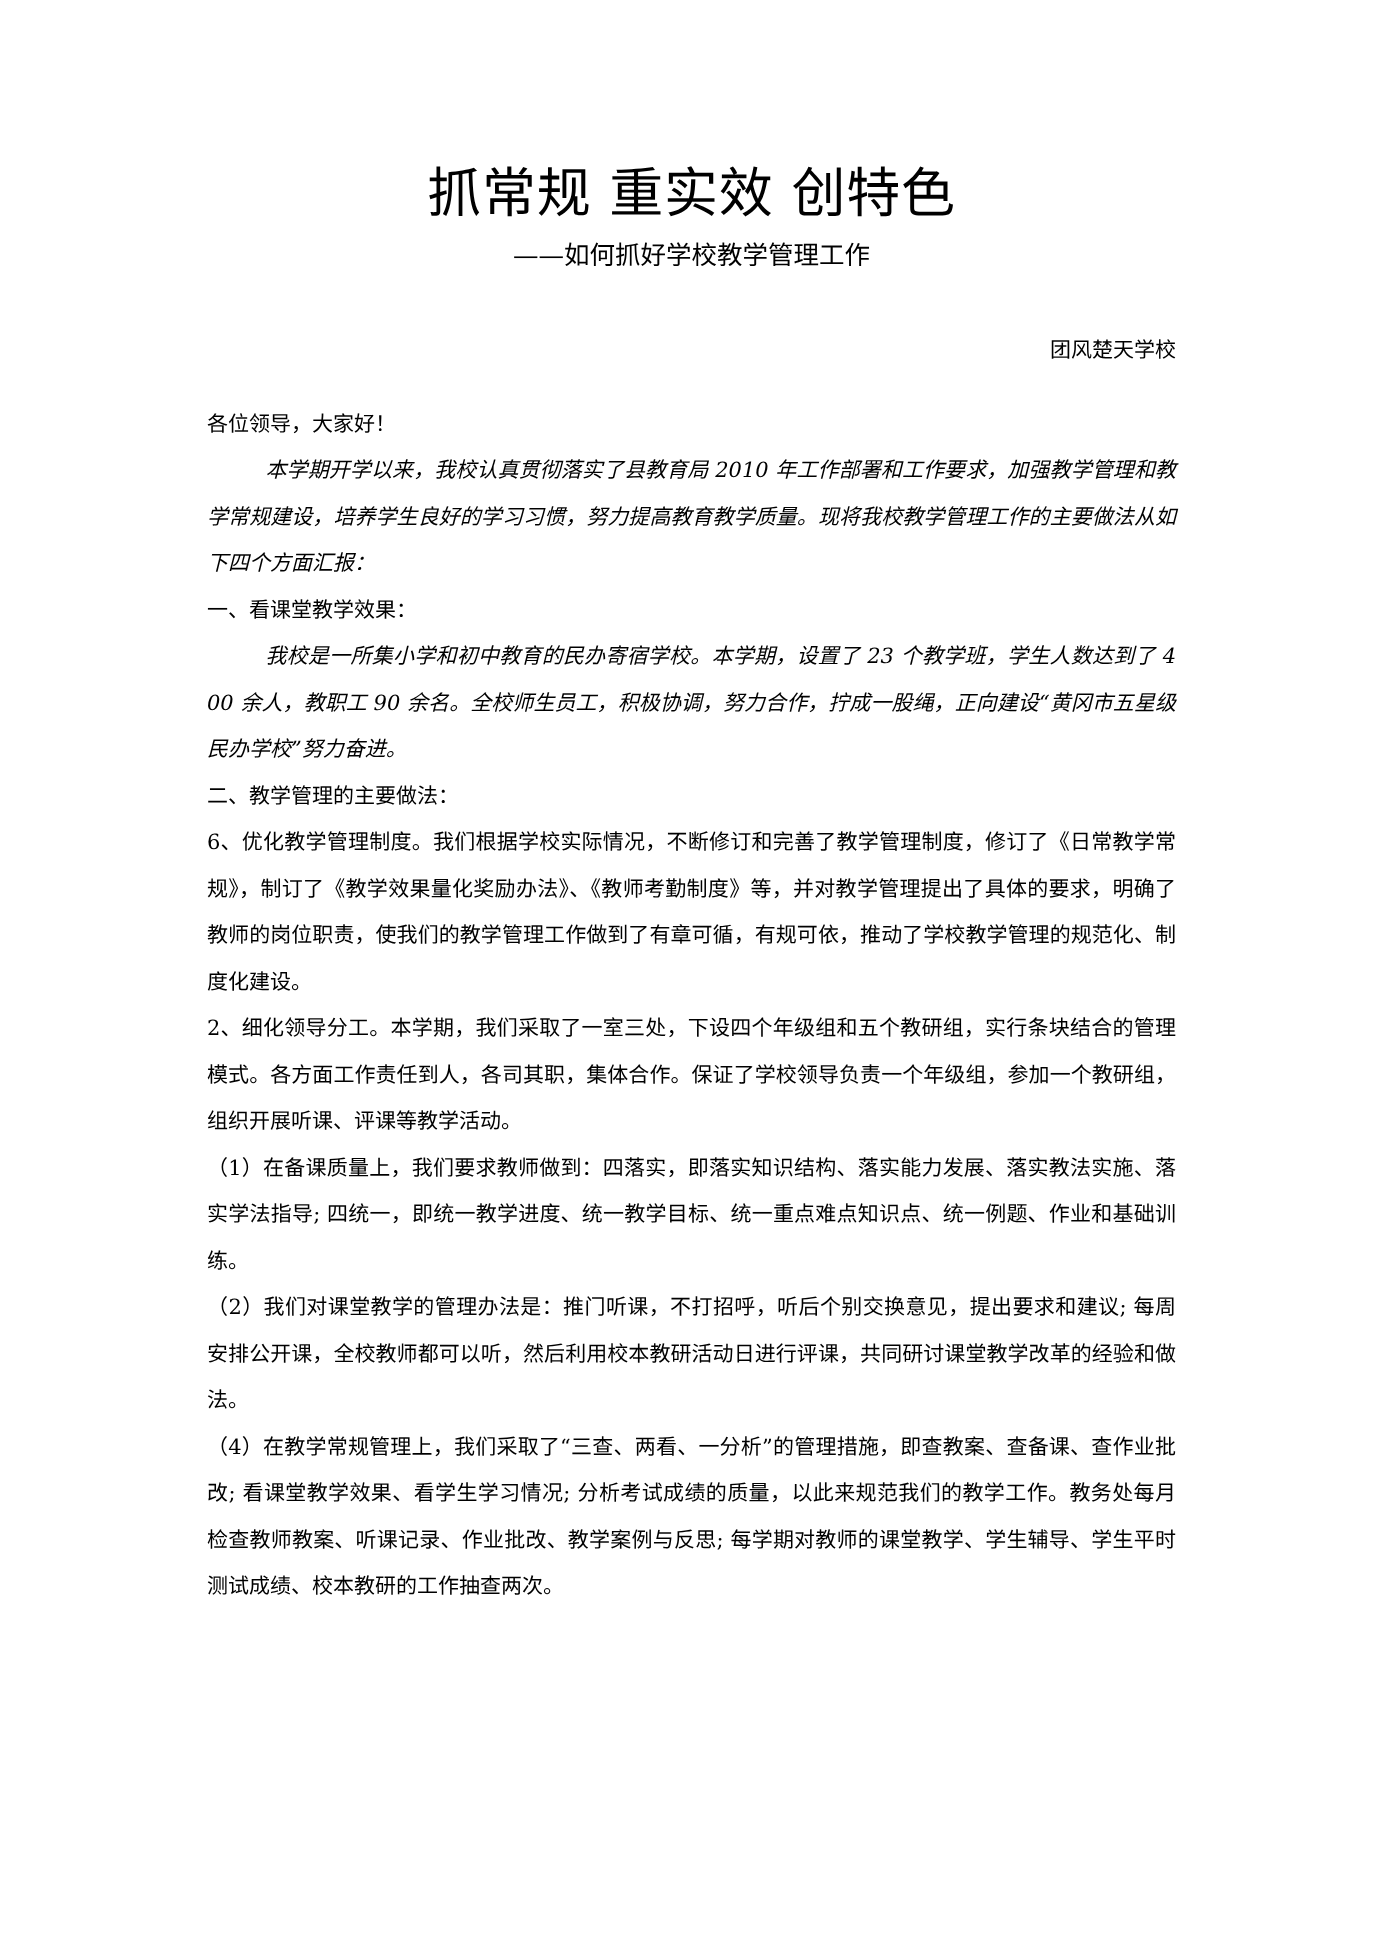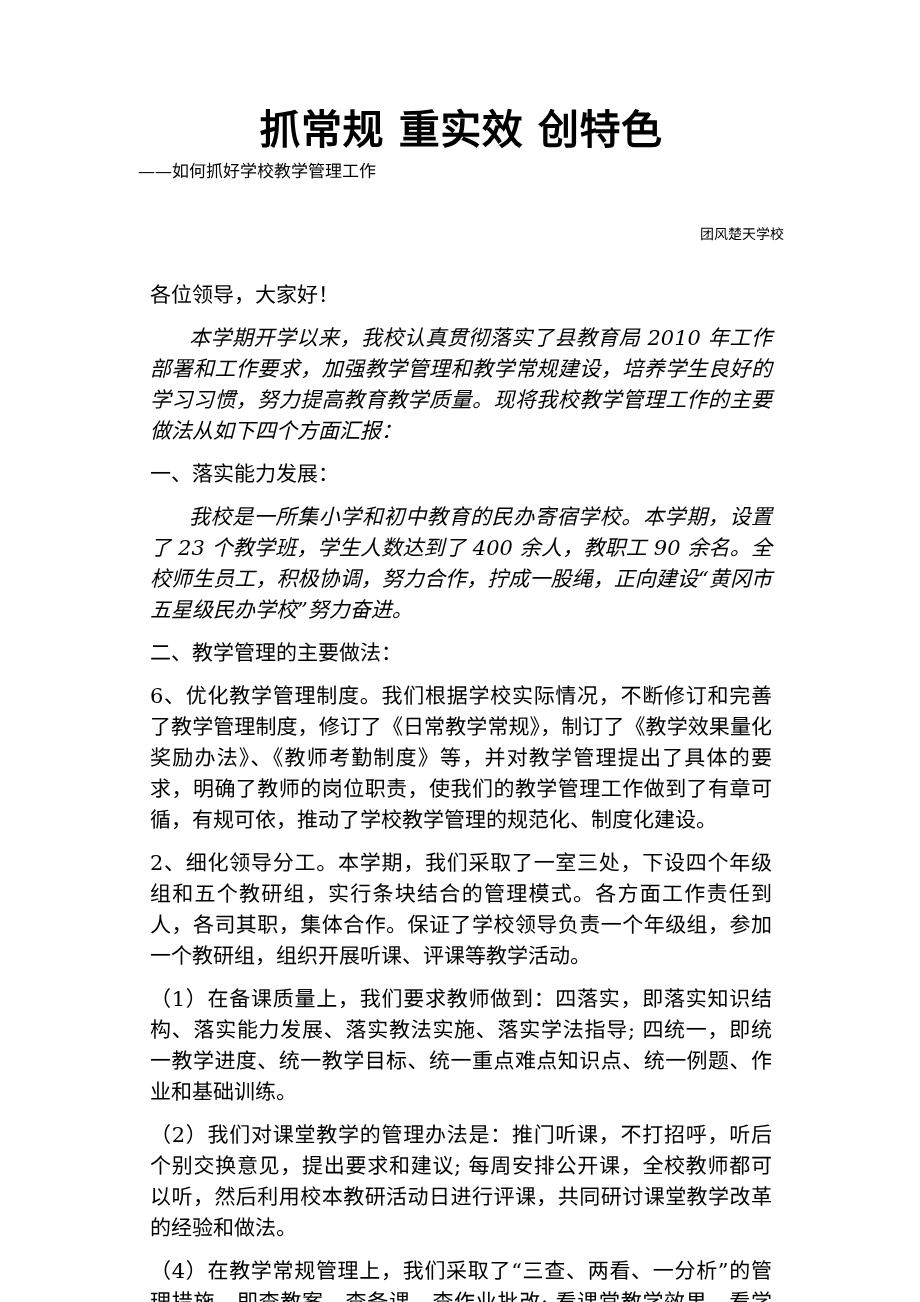--- a/index.html
+++ b/index.html
@@ -27,30 +27,30 @@
     left: 138px;
     top: 0;
     width: 646px;
   }
 
   
   .doc-title {
     margin: 0;
     padding-top: 108px;
     text-align: center;
-    font-size: 41px;
-    font-weight: bold;
+    font-size: 36px;
+    font-weight: normal;
     line-height: 44px;
     letter-spacing: 0.5px;
     font-family: "DejaVu Serif", "Liberation Serif", serif;
   }
   .doc-subtitle {
     margin: 0;
     padding-top: 6px;
-    text-align: left;
+    text-align: center;
     font-size: 17px;
     font-weight: normal;
     line-height: 26px;
     font-family: "DejaVu Serif", "Liberation Serif", serif;
   }
   .doc-org {
     margin: 0;
     padding-top: 34px;
     padding-bottom: 4px;
     text-align: right;
@@ -58,22 +58,22 @@
     font-weight: normal;
     line-height: 32px;
     font-family: "DejaVu Serif", "Liberation Serif", serif;
   }
 
   
   .body-text {
     padding-top: 14px;
   }
   p.para {
-    margin: 12px;
-    font-size: 21px;
+    margin: 0;
+    font-size: 14px;
     line-height: 31px;
     text-align: justify;
     text-justify: inter-ideograph;
     text-align-last: left;
     letter-spacing: 0;
     word-break: break-all;
     font-family: "DejaVu Serif", "Liberation Serif", serif;
   }
   p.para.indent {
     text-indent: 39px;
@@ -91,21 +91,21 @@
 
     <h1 class="doc-title">抓常规 重实效 创特色</h1>
 
     <div class="doc-subtitle">——如何抓好学校教学管理工作</div>
 
     <div class="doc-org">团风楚天学校</div>
 
     <div class="body-text">
         <p class="para flush">各位领导，大家好！</p>
         <p class="para indent">本学期开学以来，我校认真贯彻落实了县教育局 2010 年工作部署和工作要求，加强教学管理和教学常规建设，培养学生良好的学习习惯，努力提高教育教学质量。现将我校教学管理工作的主要做法从如下四个方面汇报：</p>
-        <p class="para flush">一、落实能力发展：</p>
+        <p class="para flush">一、看课堂教学效果：</p>
         <p class="para indent">我校是一所集小学和初中教育的民办寄宿学校。本学期，设置了 23 个教学班，学生人数达到了 400 余人，教职工 90 余名。全校师生员工，积极协调，努力合作，拧成一股绳，正向建设“黄冈市五星级民办学校”努力奋进。</p>
         <p class="para flush">二、教学管理的主要做法：</p>
         <p class="para flush">6、优化教学管理制度。我们根据学校实际情况，不断修订和完善了教学管理制度，修订了《日常教学常规》，制订了《教学效果量化奖励办法》、《教师考勤制度》等，并对教学管理提出了具体的要求，明确了教师的岗位职责，使我们的教学管理工作做到了有章可循，有规可依，推动了学校教学管理的规范化、制度化建设。</p>
         <p class="para flush">2、细化领导分工。本学期，我们采取了一室三处，下设四个年级组和五个教研组，实行条块结合的管理模式。各方面工作责任到人，各司其职，集体合作。保证了学校领导负责一个年级组，参加一个教研组，组织开展听课、评课等教学活动。</p>
         <p class="para flush">（1）在备课质量上，我们要求教师做到：四落实，即落实知识结构、落实能力发展、落实教法实施、落实学法指导; 四统一，即统一教学进度、统一教学目标、统一重点难点知识点、统一例题、作业和基础训练。</p>
         <p class="para flush">（2）我们对课堂教学的管理办法是：推门听课，不打招呼，听后个别交换意见，提出要求和建议; 每周安排公开课，全校教师都可以听，然后利用校本教研活动日进行评课，共同研讨课堂教学改革的经验和做法。</p>
         <p class="para flush">（4）在教学常规管理上，我们采取了“三查、两看、一分析”的管理措施，即查教案、查备课、查作业批改; 看课堂教学效果、看学生学习情况; 分析考试成绩的质量，以此来规范我们的教学工作。教务处每月检查教师教案、听课记录、作业批改、教学案例与反思; 每学期对教师的课堂教学、学生辅导、学生平时测试成绩、校本教研的工作抽查两次。</p>
       </div>
 
   </div>

